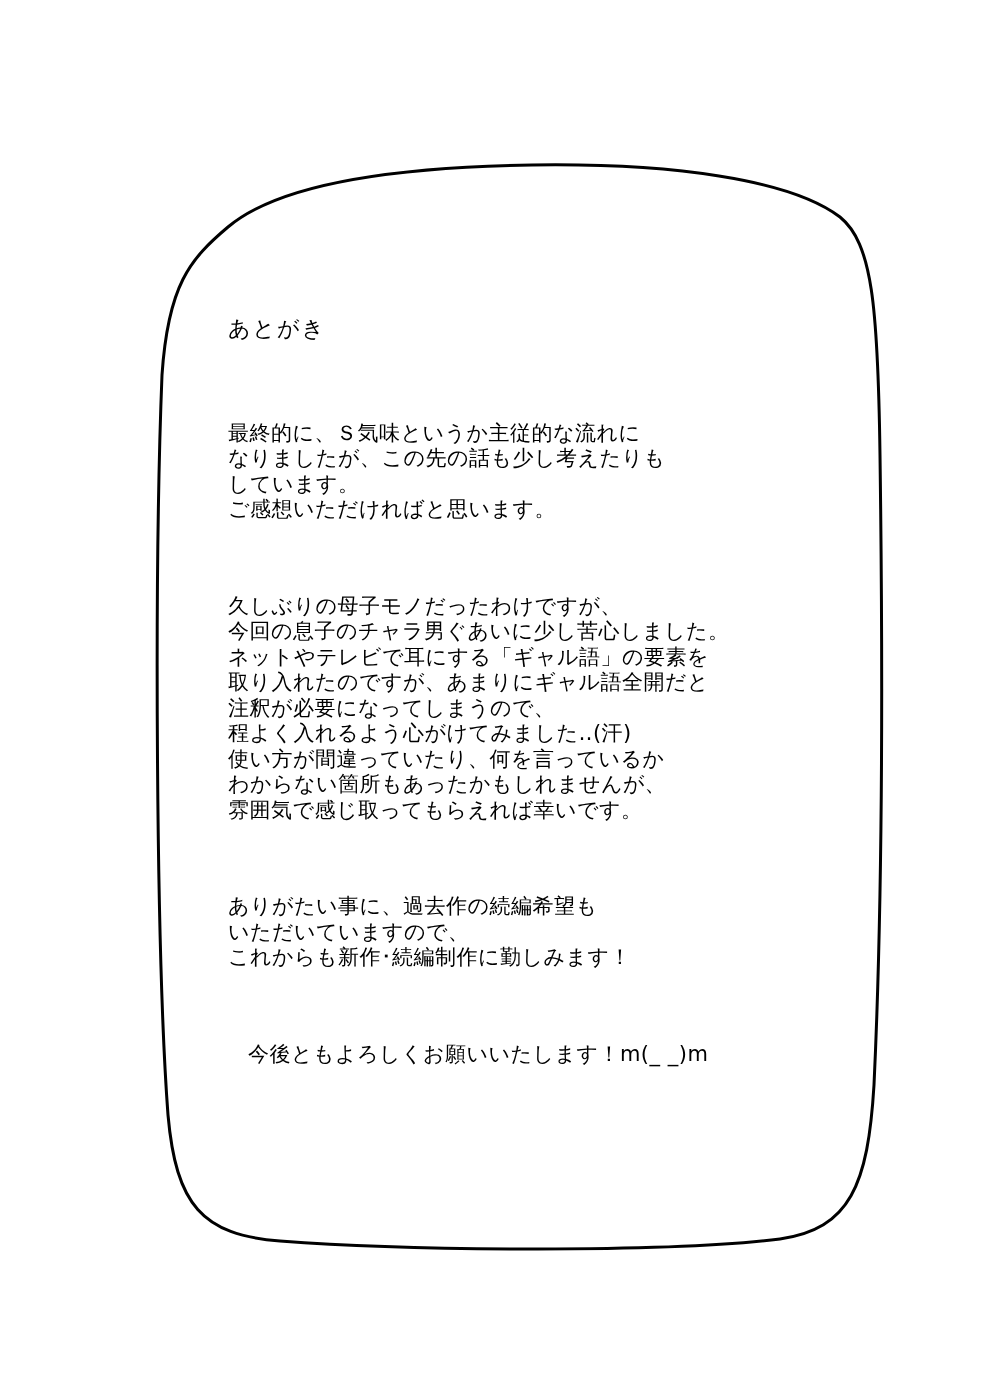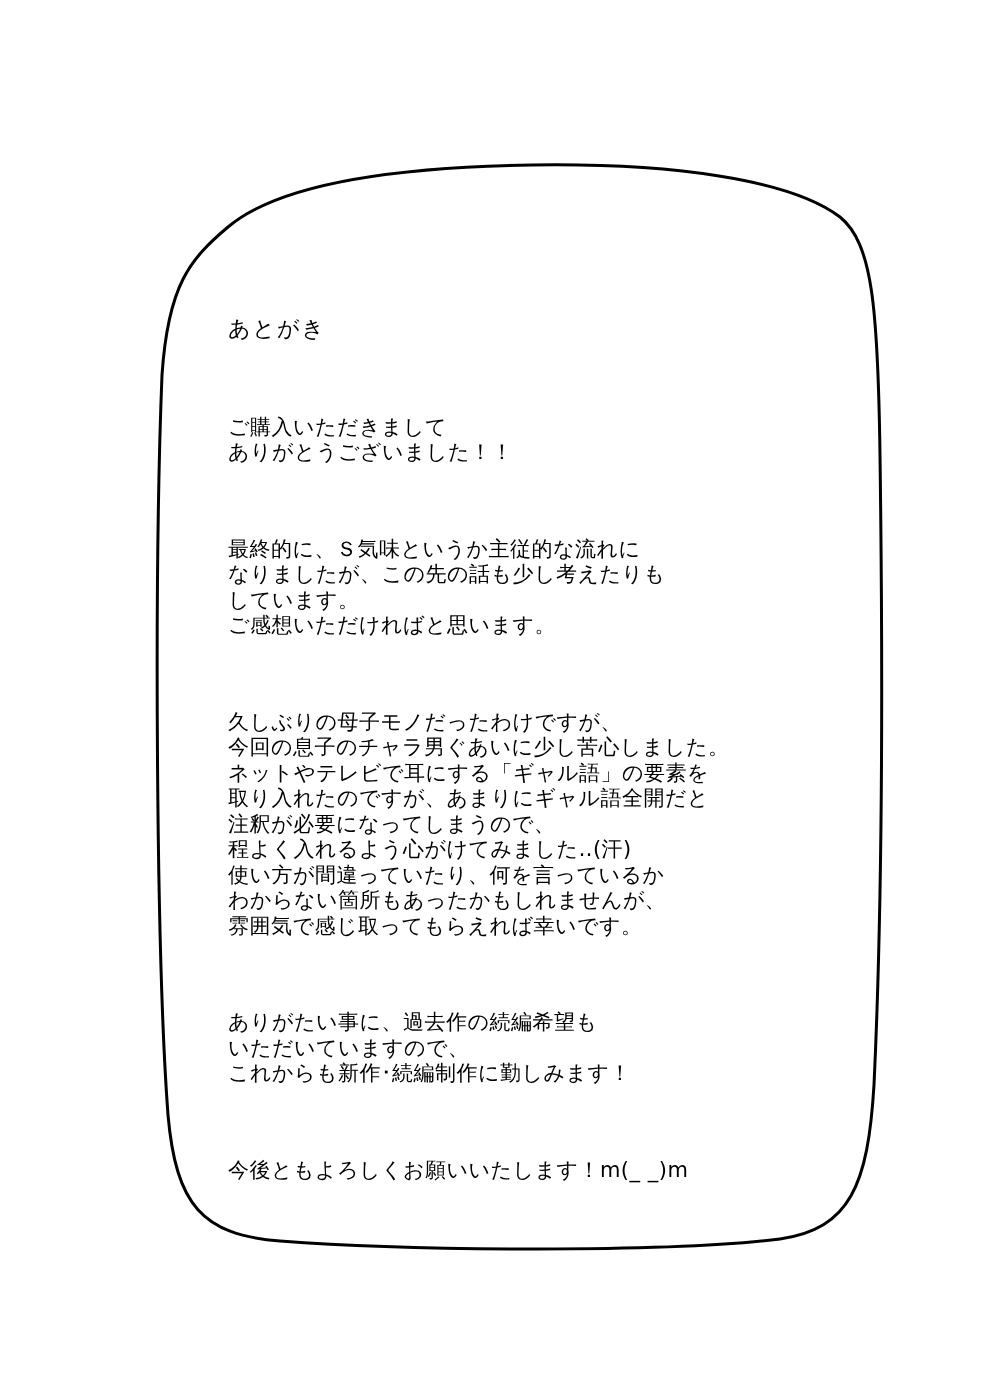--- a/index.html
+++ b/index.html
@@ -45,24 +45,25 @@
     white-space: pre-wrap;
   }
   .block {
     margin: 0 0 20px 0;
     white-space: pre-wrap;
   }
   .block:last-child { margin-bottom: 0; }
   .heading {
     font-size: 22px;
     letter-spacing: 2px;
-    margin-bottom: 22px;
+    margin-bottom: 28px;
   }
   .closing {
     margin-bottom: 22px;
+    margin-left: 20px;
   }
 </style>
 </head>
 <body>
 
 <div id="page">
 
   <div id="panel-frame">
     <svg viewBox="0 0 740 1100" preserveAspectRatio="none" aria-hidden="true">
       <path d="M 78 72
@@ -73,22 +74,20 @@
                C 718 1030, 700 1074, 630 1084
                C 520 1098, 260 1096, 130 1086
                C 52 1080, 26 1050, 18 960
                C 6 800, 4 420, 12 220
                C 18 130, 40 104, 78 72 Z" fill="none" stroke="#000000" stroke-width="3" stroke-linejoin="round" stroke-linecap="round"></path>
     </svg>
   </div>
 
   <div id="afterword-text">
     <div class="block heading">あとがき</div>
-    <div class="block">ご購入いただきまして
-ありがとうございました！！</div>
     <div class="block">最終的に、Ｓ気味というか主従的な流れに
 なりましたが、この先の話も少し考えたりも
 しています。
 ご感想いただければと思います。</div>
     <div class="block">久しぶりの母子モノだったわけですが、
 今回の息子のチャラ男ぐあいに少し苦心しました。
 ネットやテレビで耳にする「ギャル語」の要素を
 取り入れたのですが、あまりにギャル語全開だと
 注釈が必要になってしまうので、
 程よく入れるよう心がけてみました‥(汗)

